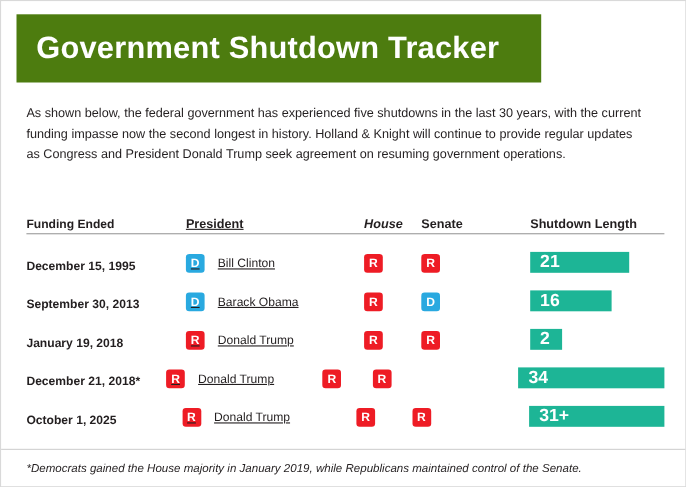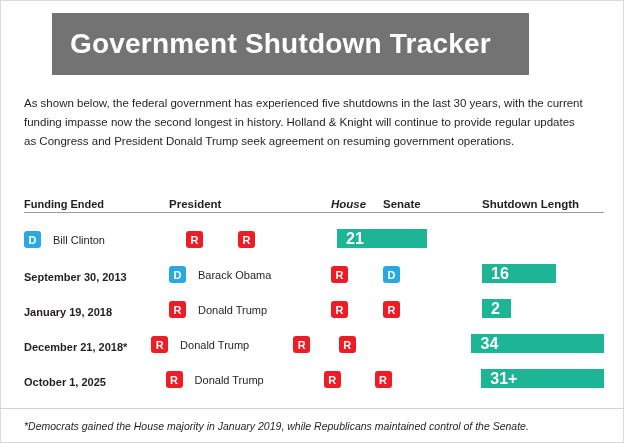--- a/index.html
+++ b/index.html
@@ -20,24 +20,23 @@
     height: 443px;
     box-sizing: border-box;
     border: 1px solid #d9d9d9;
   }
   .title-banner {
     position: absolute;
     left: 14px;
     top: 12px;
     width: 477px;
     height: 62px;
-    background: #737373;
+    background: #4d7c0f;
     display: flex;
     align-items: center;
-    margin-left: 37px;
   }
   .title-text {
     color: #ffffff;
     font-size: 28px;
     font-weight: bold;
     letter-spacing: 0.2px;
     padding-left: 18px;
     line-height: 1;
   }
   .intro {
@@ -65,21 +64,21 @@
     font-weight: bold;
     font-size: 11.5px;
   }
   .head-rule {
     width: 580px;
     height: 1px;
     background: #9b9b9b;
     margin-top: 2px;
   }
   .c-funding { width: 145px; font-size: 11px; font-weight: bold; }
-  .c-pres    { width: 162px; display: flex; align-items: center; }
+  .c-pres    { width: 162px; display: flex; align-items: center; text-decoration: underline; }
   .c-house   { width: 52px; display: flex; justify-content: flex-start; }
   .c-senate  { width: 99px; display: flex; justify-content: flex-start; }
   .c-length  { flex: 1; }
 
   .head-row .c-house   { justify-content: flex-start; font-style: italic; }
   .head-row .c-senate  { justify-content: flex-start; }
 
   .party-badge {
     width: 17px;
     height: 17px;
@@ -143,20 +142,21 @@
     <div class="row head-row">
       <div class="c-funding">Funding Ended</div>
       <div class="c-pres">President</div>
       <div class="c-house">House</div>
       <div class="c-senate">Senate</div>
       <div class="c-length">Shutdown Length</div>
     </div>
     <div class="head-rule"></div>
 
     <div class="row">
+      <div class="c-funding">December 15, 1995</div>
       <div class="c-pres">
         <span class="party-badge party-D">D</span>
         <span class="pres-name">Bill Clinton</span>
       </div>
       <div class="c-house">
         <span class="party-badge party-R">R</span>
       </div>
       <div class="c-senate">
         <span class="party-badge party-R">R</span>
       </div>

